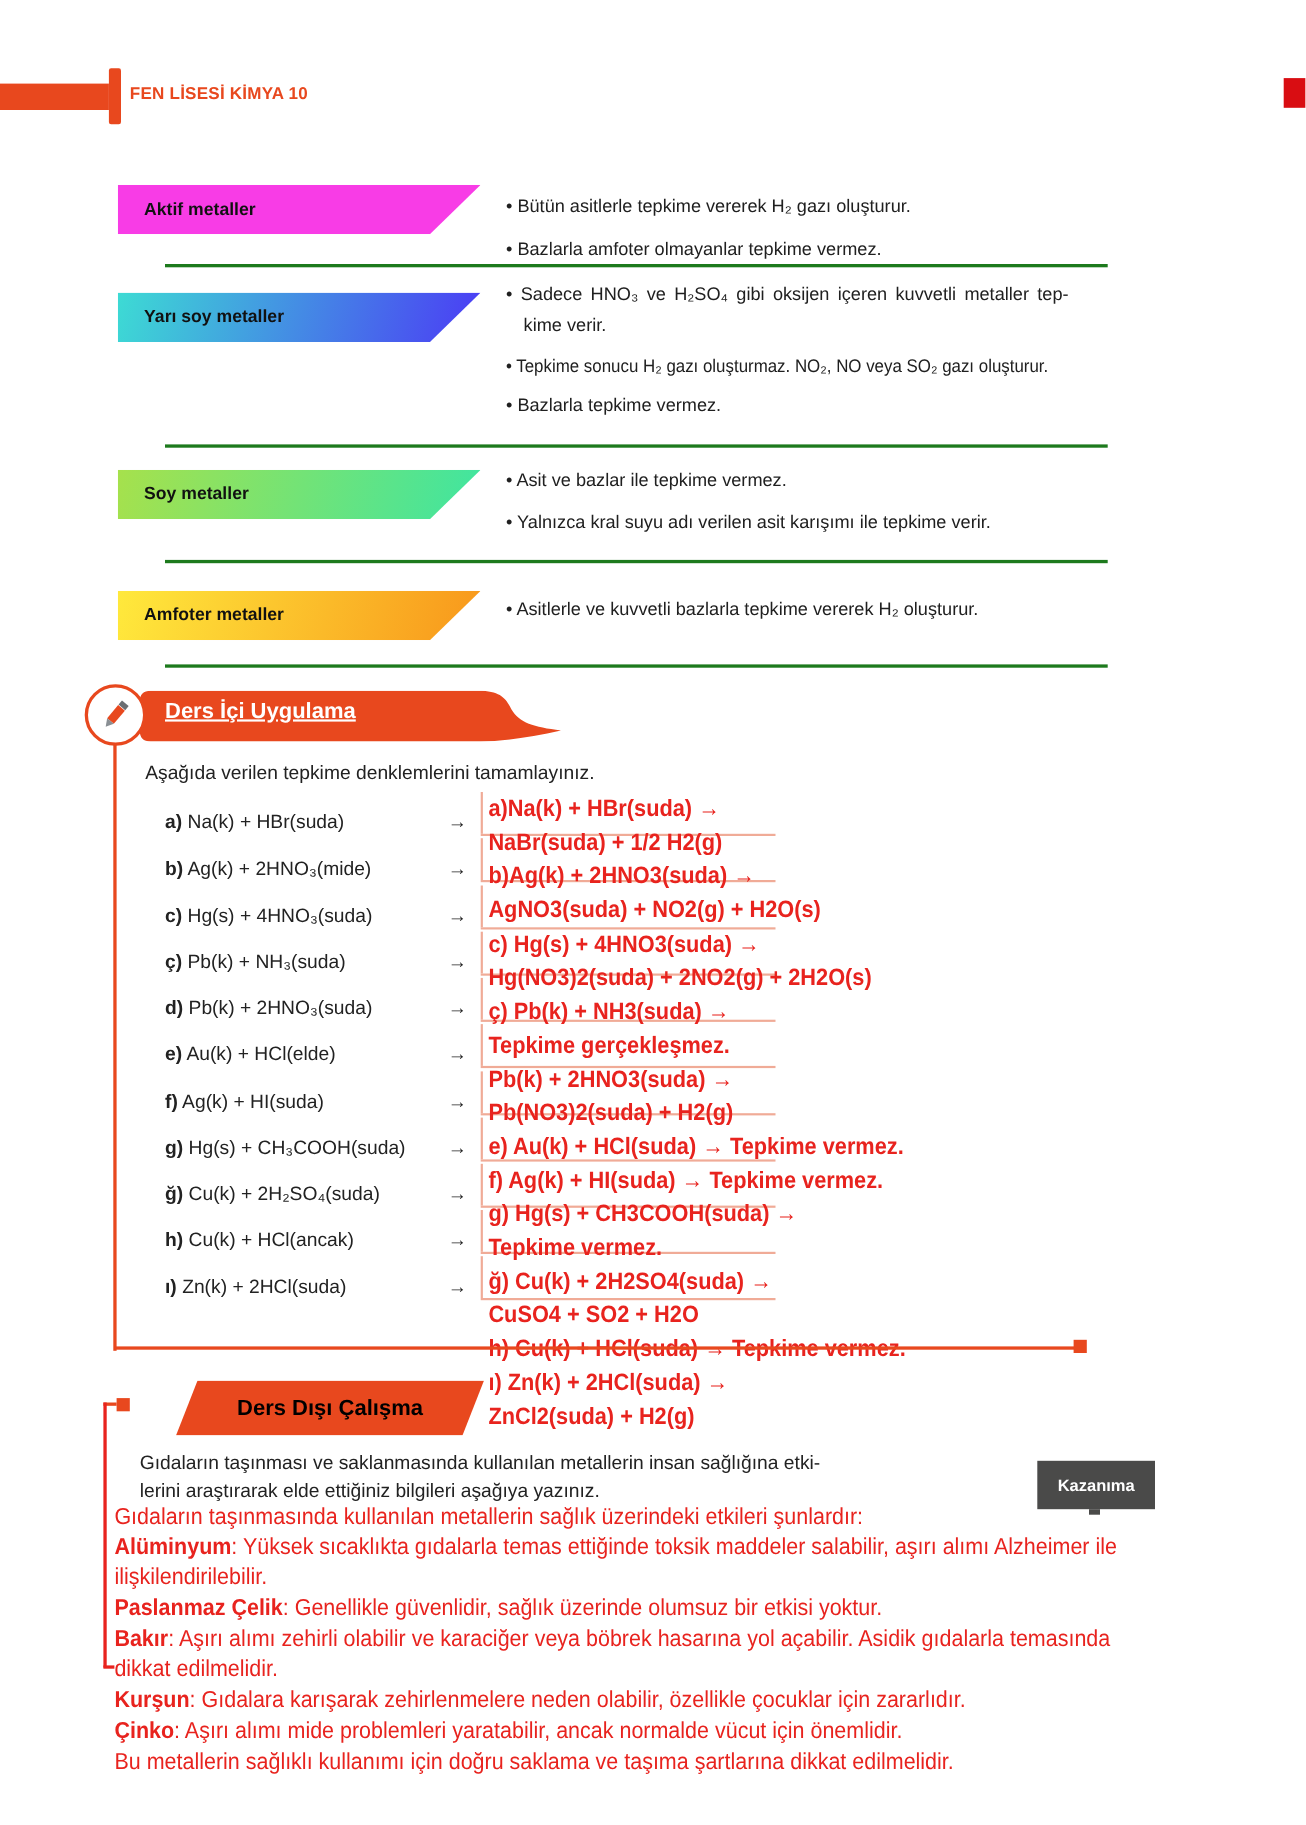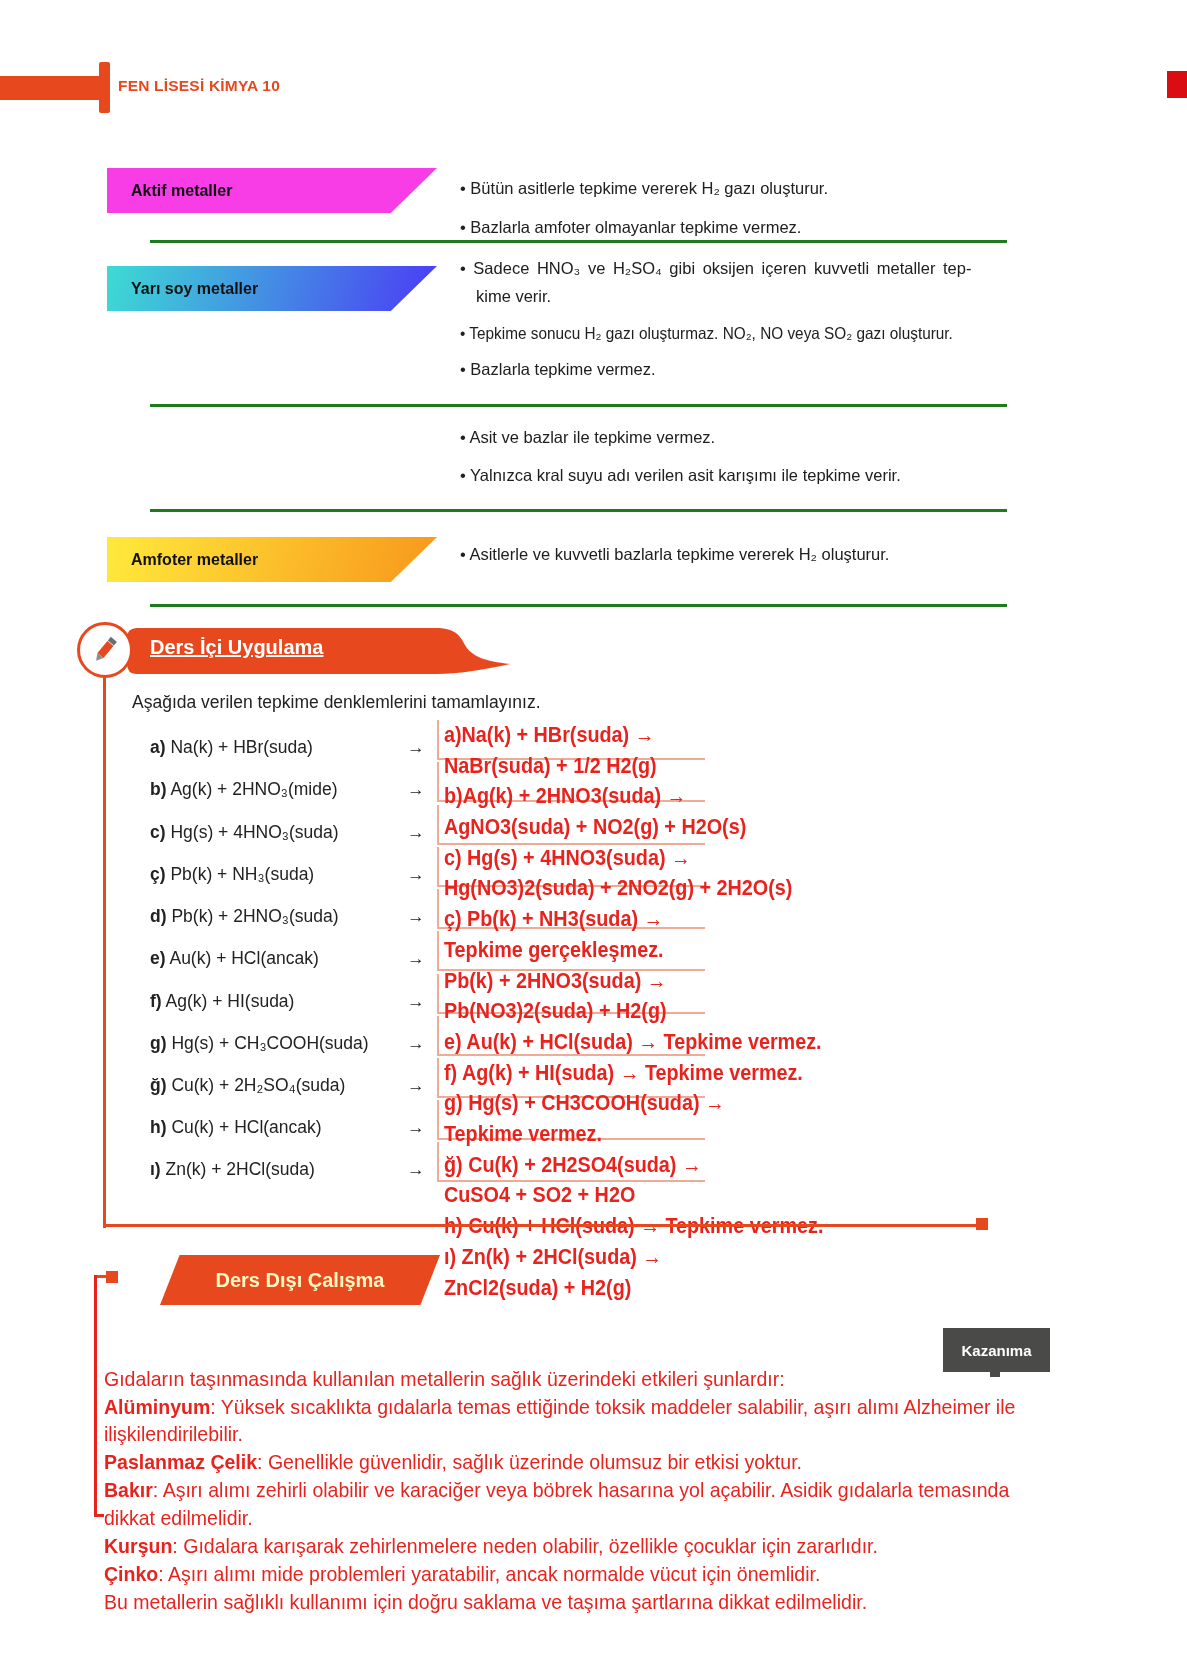--- a/index.html
+++ b/index.html
@@ -35,21 +35,21 @@
   .blank-v{left:437px;width:2px;height:38px;background:#f0ab97;}
   .red-ans{left:444px;font-size:21.5px;font-weight:700;color:#e8231e;white-space:nowrap;
            transform:scaleX(.92);transform-origin:left center;z-index:3;}
   .vline-main{left:103px;top:676px;width:3px;height:552px;background:#e8481e;}
   .longline{left:104px;top:1224px;width:876px;height:3px;background:#e8481e;z-index:6;}
   .endsq{left:976px;top:1218px;width:12px;height:12px;background:#e8481e;z-index:6;}
   
   .dd-banner{left:160px;top:1255px;width:280px;height:50px;background:#e8481e;
              clip-path:polygon(7% 0,100% 0,93% 100%,0 100%);
              display:flex;align-items:center;justify-content:center;
-             font-size:20px;font-weight:700;color:#fef9c3;}
+             font-size:20px;font-weight:700;color:#000000;}
   .dd-sq{left:106px;top:1271px;width:12px;height:12px;background:#e8481e;}
   .dd-hline{left:94px;top:1275px;width:12px;height:3px;background:#e8481e;}
   .dd-vline{left:94px;top:1275px;width:3px;height:241px;background:#e8231e;}
   .dd-foot{left:94px;top:1514px;width:10px;height:3px;background:#e8231e;}
   .prompt{left:127px;top:1316px;font-size:17.5px;color:#222;line-height:26px;}
   .badge{left:943px;top:1328px;width:107px;height:44px;background:#4a4a49;color:#fff;
          font-size:15px;font-weight:700;display:flex;align-items:center;justify-content:center;}
   .badge-hint{left:990px;top:1372px;width:10px;height:5px;background:#4a4a49;}
   .red-line{left:104px;font-size:21px;color:#e8231e;white-space:nowrap;
             transform:scaleX(.93);transform-origin:left center;}
@@ -76,20 +76,23 @@
 
   <div class="abs mbanner b-yari">
     <span>Yarı soy metaller</span>
   </div>
   <div class="abs bullet" style="top:259px;word-spacing:3px">• Sadece HNO₃ ve H₂SO₄ gibi oksijen içeren kuvvetli metaller tep-</div>
   <div class="abs bullet-cont" style="top:287px">kime verir.</div>
   <div class="abs bullet" style="top:324px;transform:scaleX(.93);transform-origin:left center">• Tepkime sonucu H₂ gazı oluşturmaz. NO₂, NO veya SO₂ gazı oluşturur.</div>
   <div class="abs bullet" style="top:360px">• Bazlarla tepkime vermez.</div>
   <div class="abs divider" style="top:404px"></div>
 
+  <div class="abs mbanner b-soy">
+    <span>Soy metaller</span>
+  </div>
   <div class="abs bullet" style="top:428px">• Asit ve bazlar ile tepkime vermez.</div>
   <div class="abs bullet" style="top:466px">• Yalnızca kral suyu adı verilen asit karışımı ile tepkime verir.</div>
   <div class="abs divider" style="top:509px"></div>
 
   <div class="abs mbanner b-amfoter">
     <span>Amfoter metaller</span>
   </div>
   <div class="abs bullet" style="top:545px">• Asitlerle ve kuvvetli bazlarla tepkime vererek H₂ oluşturur.</div>
   <div class="abs divider" style="top:604px"></div>
 
@@ -110,21 +113,21 @@
 
   <div class="abs vline-main"></div>
   <div class="abs longline"></div>
   <div class="abs endsq"></div>
 
   <div class="abs eqrow" style="top:737px"><b>a)</b> <span>Na(k)  + HBr(suda)</span></div>
   <div class="abs eqrow" style="top:779px"><b>b)</b> <span>Ag(k) + 2HNO₃(mide)</span></div>
   <div class="abs eqrow" style="top:822px"><b>c)</b> <span>Hg(s) + 4HNO₃(suda)</span></div>
   <div class="abs eqrow" style="top:864px"><b>ç)</b> <span>Pb(k) + NH₃(suda)</span></div>
   <div class="abs eqrow" style="top:906px"><b>d)</b> <span>Pb(k) + 2HNO₃(suda)</span></div>
-  <div class="abs eqrow" style="top:948px"><b>e)</b> <span>Au(k) + HCl(ancak)</span></div>
+  <div class="abs eqrow" style="top:948px"><b>e)</b> <span>Au(k) + HCl(elde)</span></div>
   <div class="abs eqrow" style="top:991px"><b>f)</b> <span>Ag(k) + HI(suda)</span></div>
   <div class="abs eqrow" style="top:1033px"><b>g)</b> <span>Hg(s) + CH₃COOH(suda)</span></div>
   <div class="abs eqrow" style="top:1075px"><b>ğ)</b> <span>Cu(k) + 2H₂SO₄(suda)</span></div>
   <div class="abs eqrow" style="top:1117px"><b>h)</b> <span>Cu(k) + HCl(ancak)</span></div>
   <div class="abs eqrow" style="top:1159px"><b>ı)</b> <span>Zn(k) + 2HCl(suda)</span></div>
 
   <div class="abs eq-arrow" style="top:737px">→</div>
   <div class="abs eq-arrow" style="top:779px">→</div>
   <div class="abs eq-arrow" style="top:822px">→</div>
   <div class="abs eq-arrow" style="top:864px">→</div>
@@ -180,20 +183,24 @@
   <div class="abs red-ans" style="top:1276px">ZnCl2(suda) + H2(g)</div>
 
   <div class="abs dd-banner">
     <span>Ders Dışı Çalışma</span>
   </div>
   <div class="abs dd-sq"></div>
   <div class="abs dd-hline"></div>
   <div class="abs dd-vline"></div>
   <div class="abs dd-foot"></div>
 
+  <div class="abs prompt">
+    <div>Gıdaların taşınması ve saklanmasında kullanılan metallerin insan sağlığına etki-</div>
+    <div>lerini araştırarak elde ettiğiniz bilgileri aşağıya yazınız.</div>
+  </div>
 
   <div class="abs badge">
     <span>Kazanıma</span>
   </div>
   <div class="abs badge-hint"></div>
 
   <div class="abs red-line" style="top:1367px"><b></b><span>Gıdaların taşınmasında kullanılan metallerin sağlık üzerindeki etkileri şunlardır:</span></div>
   <div class="abs red-line" style="top:1395px"><b>Alüminyum</b><span>: Yüksek sıcaklıkta gıdalarla temas ettiğinde toksik maddeler salabilir, aşırı alımı Alzheimer ile</span></div>
   <div class="abs red-line" style="top:1422px"><b></b><span>ilişkilendirilebilir.</span></div>
   <div class="abs red-line" style="top:1450px"><b>Paslanmaz Çelik</b><span>: Genellikle güvenlidir, sağlık üzerinde olumsuz bir etkisi yoktur.</span></div>

